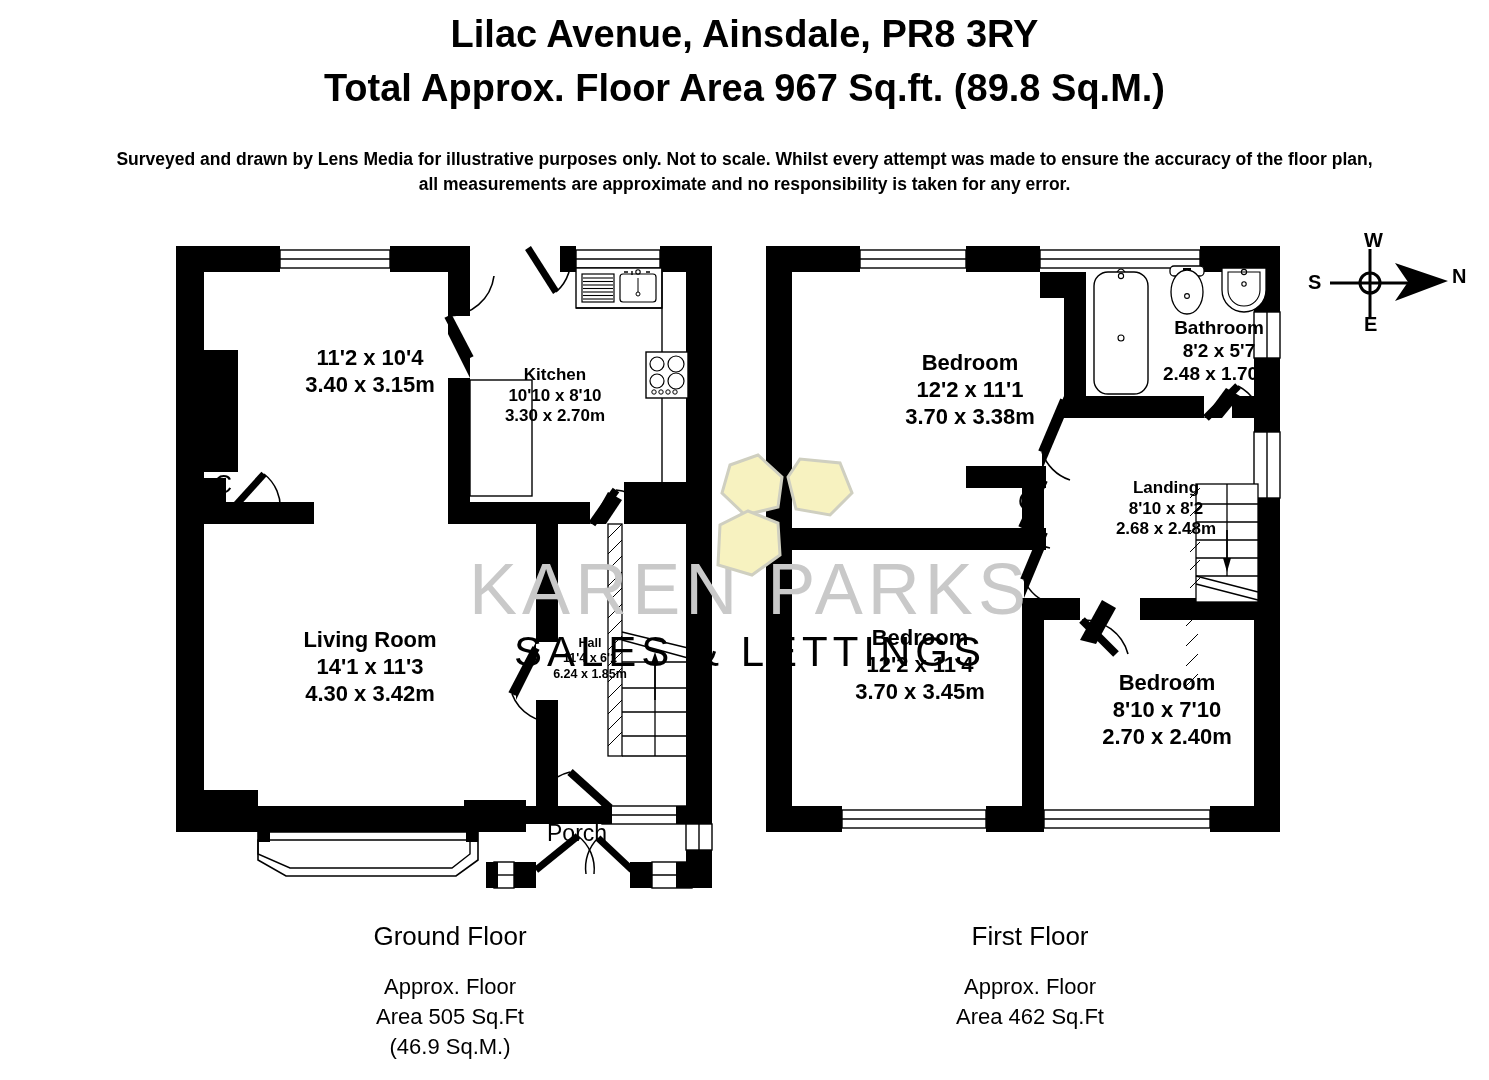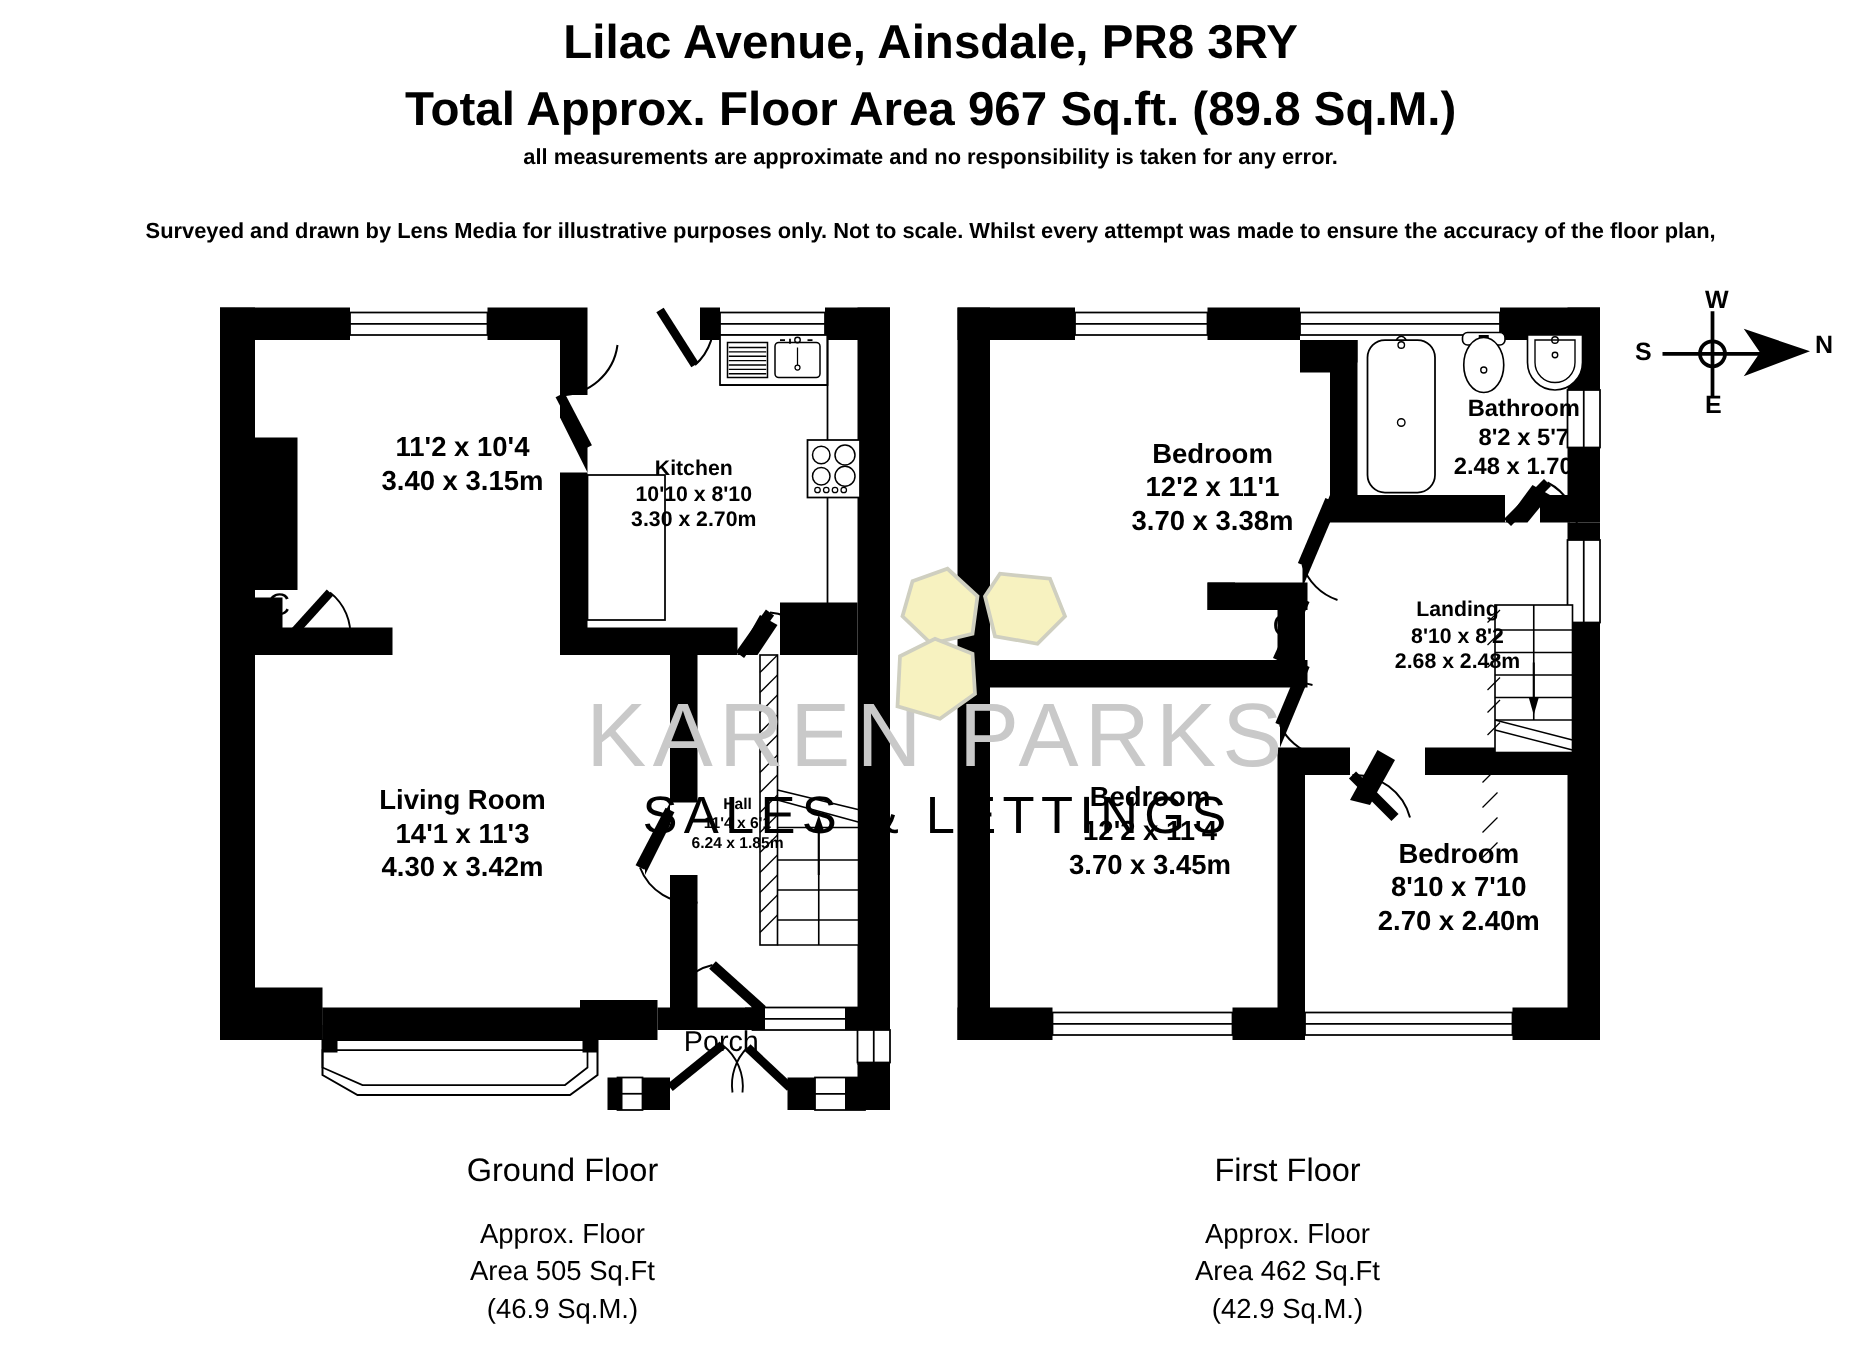--- a/index.html
+++ b/index.html
@@ -114,22 +114,22 @@
 
   svg { display: block; overflow: visible; }
   .stk { stroke: #000; fill: none; }
 </style>
 </head>
 <body>
 
 <div id="header">
   <div id="title1" class="title-line">Lilac Avenue, Ainsdale, PR8 3RY</div>
   <div id="title2" class="title-line">Total Approx. Floor Area 967 Sq.ft. (89.8 Sq.M.)</div>
+  <div id="disc1" class="disclaimer-line">Surveyed and drawn by Lens Media for illustrative purposes only. Not to scale. Whilst every attempt was made to ensure the accuracy of the floor plan,</div>
   <div class="disclaimer-line">all measurements are approximate and no responsibility is taken for any error.</div>
-  <div id="disc1" class="disclaimer-line">Surveyed and drawn by Lens Media for illustrative purposes only. Not to scale. Whilst every attempt was made to ensure the accuracy of the floor plan,</div>
 </div>
 
 <div id="watermark">
   <div id="wm-top">KAREN PARKS</div>
   <div id="wm-bot">SALES &amp; LETTINGS</div>
 </div>
 <svg id="logo-hex" width="200" height="140">
   <polygon points="30,50 22,78 45,100 78,92 82,62 58,40" fill="#f7f2c0" stroke="#cfcfc0" stroke-width="3"></polygon>
   <polygon points="20,110 18,150 52,160 80,140 78,108 48,96" fill="#f7f2c0" stroke="#cfcfc0" stroke-width="3"></polygon>
   <polygon points="88,62 100,44 140,48 152,78 130,100 96,94" fill="#f7f2c0" stroke="#cfcfc0" stroke-width="3"></polygon>
@@ -493,14 +493,13 @@
 <div class="floor-area" style="left:240px; top:972px; width:420px;">
   <div>Approx. Floor</div>
   <div>Area 505 Sq.Ft</div>
   <div>(46.9 Sq.M.)</div>
 </div>
 
 <div class="floor-title" style="left:820px; top:921px; width:420px;">First Floor</div>
 <div class="floor-area" style="left:820px; top:972px; width:420px;">
   <div>Approx. Floor</div>
   <div>Area 462 Sq.Ft</div>
-  <div>(42.9 Sq.M.)</div>
 </div>
 
 </body></html>

